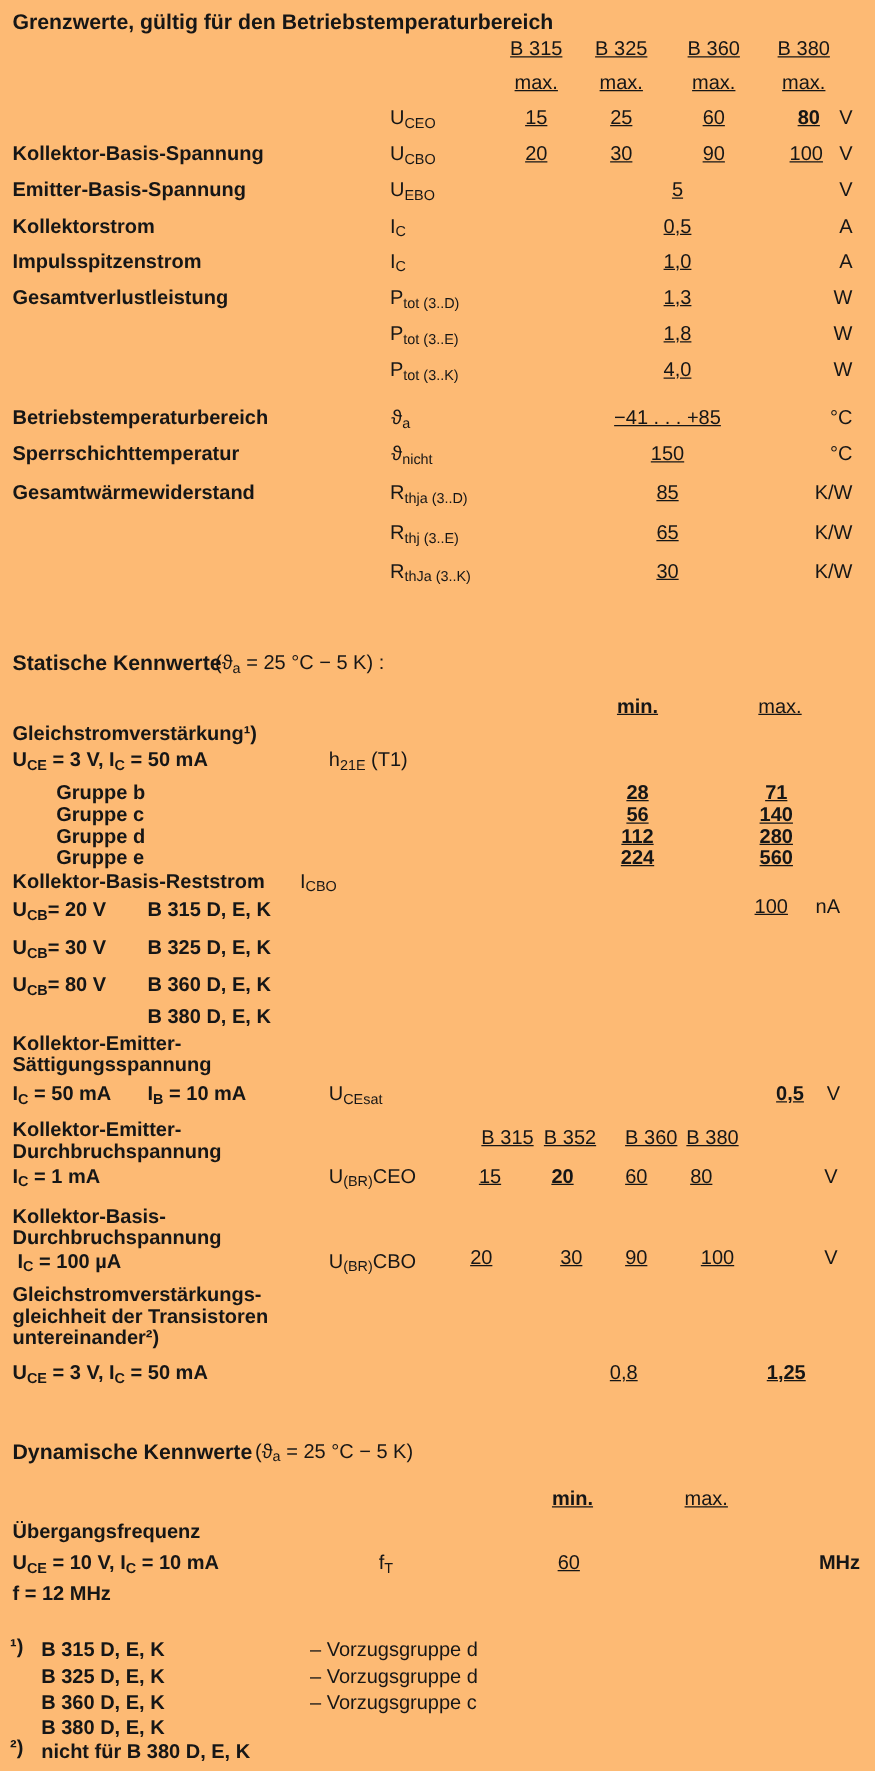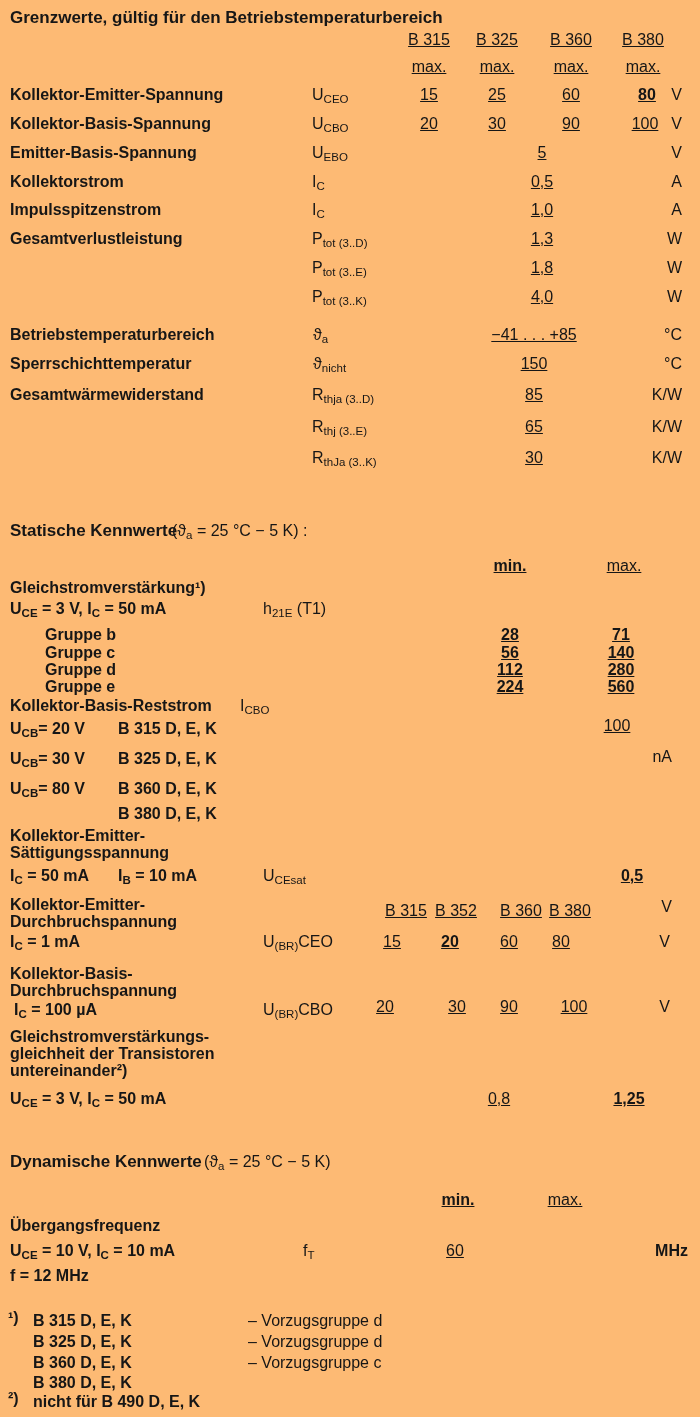--- a/index.html
+++ b/index.html
@@ -9,42 +9,41 @@
     color:#161616;
     font-family:"Liberation Sans","DejaVu Sans",sans-serif;
     font-size:16px;line-height:1.2;
     overflow:hidden;
   }
   .t{position:absolute;white-space:nowrap;}
   .b{font-weight:700;}
   .cx{transform:translateX(-50%);text-decoration:underline;}
   .sb{font-size:0.72em;position:relative;top:0.30em;}
   .u{right:18px;text-align:right;}
-  .u2{right:28px;text-align:right;margin-top:31px;}
+  .u2{right:28px;text-align:right;}
   .u3{right:30px;text-align:right;}
   .u4{right:12px;text-align:right;}
   .hd{font-weight:700;font-size:17px;}
 </style>
 </head>
 <body>
 
 <div class="pg">
 
   <span class="t hd" style="left:10px;top:8px">Grenzwerte, gültig für den Betriebstemperaturbereich</span>
 
   <span class="t cx" style="left:429px;top:30px">B 315</span>
   <span class="t cx" style="left:497px;top:30px">B 325</span>
   <span class="t cx" style="left:571px;top:30px">B 360</span>
   <span class="t cx" style="left:643px;top:30px">B 380</span>
   <span class="t cx" style="left:429px;top:57px">max.</span>
   <span class="t cx" style="left:497px;top:57px">max.</span>
   <span class="t cx" style="left:571px;top:57px">max.</span>
   <span class="t cx" style="left:643px;top:57px">max.</span>
 
-  <span class="t b" style="left:10px;top:85px">Kollektor-Emitter-Spannung</span>
   <span class="t" style="left:312px;top:85px"><span>U</span><span class="sb">CEO</span></span>
   <span class="t cx" style="left:429px;top:85px">15</span>
   <span class="t cx" style="left:497px;top:85px">25</span>
   <span class="t cx" style="left:571px;top:85px">60</span>
   <span class="t cx b" style="left:647px;top:85px">80</span>
   <span class="t u" style="top:85px">V</span>
 
   <span class="t b" style="left:10px;top:114px">Kollektor-Basis-Spannung</span>
   <span class="t" style="left:312px;top:114px"><span>U</span><span class="sb">CBO</span></span>
   <span class="t cx" style="left:429px;top:114px">20</span>
@@ -197,15 +196,15 @@
 
   <span class="t b" style="left:8px;top:1308px">¹)</span>
   <span class="t b" style="left:33px;top:1311px">B 315 D, E, K</span>
   <span class="t" style="left:248px;top:1311px">– Vorzugsgruppe d</span>
   <span class="t b" style="left:33px;top:1332px">B 325 D, E, K</span>
   <span class="t" style="left:248px;top:1332px">– Vorzugsgruppe d</span>
   <span class="t b" style="left:33px;top:1353px">B 360 D, E, K</span>
   <span class="t" style="left:248px;top:1353px">– Vorzugsgruppe c</span>
   <span class="t b" style="left:33px;top:1373px">B 380 D, E, K</span>
   <span class="t b" style="left:8px;top:1389px">²)</span>
-  <span class="t b" style="left:33px;top:1392px">nicht für B 490 D, E, K</span>
+  <span class="t b" style="left:33px;top:1392px">nicht für B 380 D, E, K</span>
 
 </div>
 
 </body></html>

